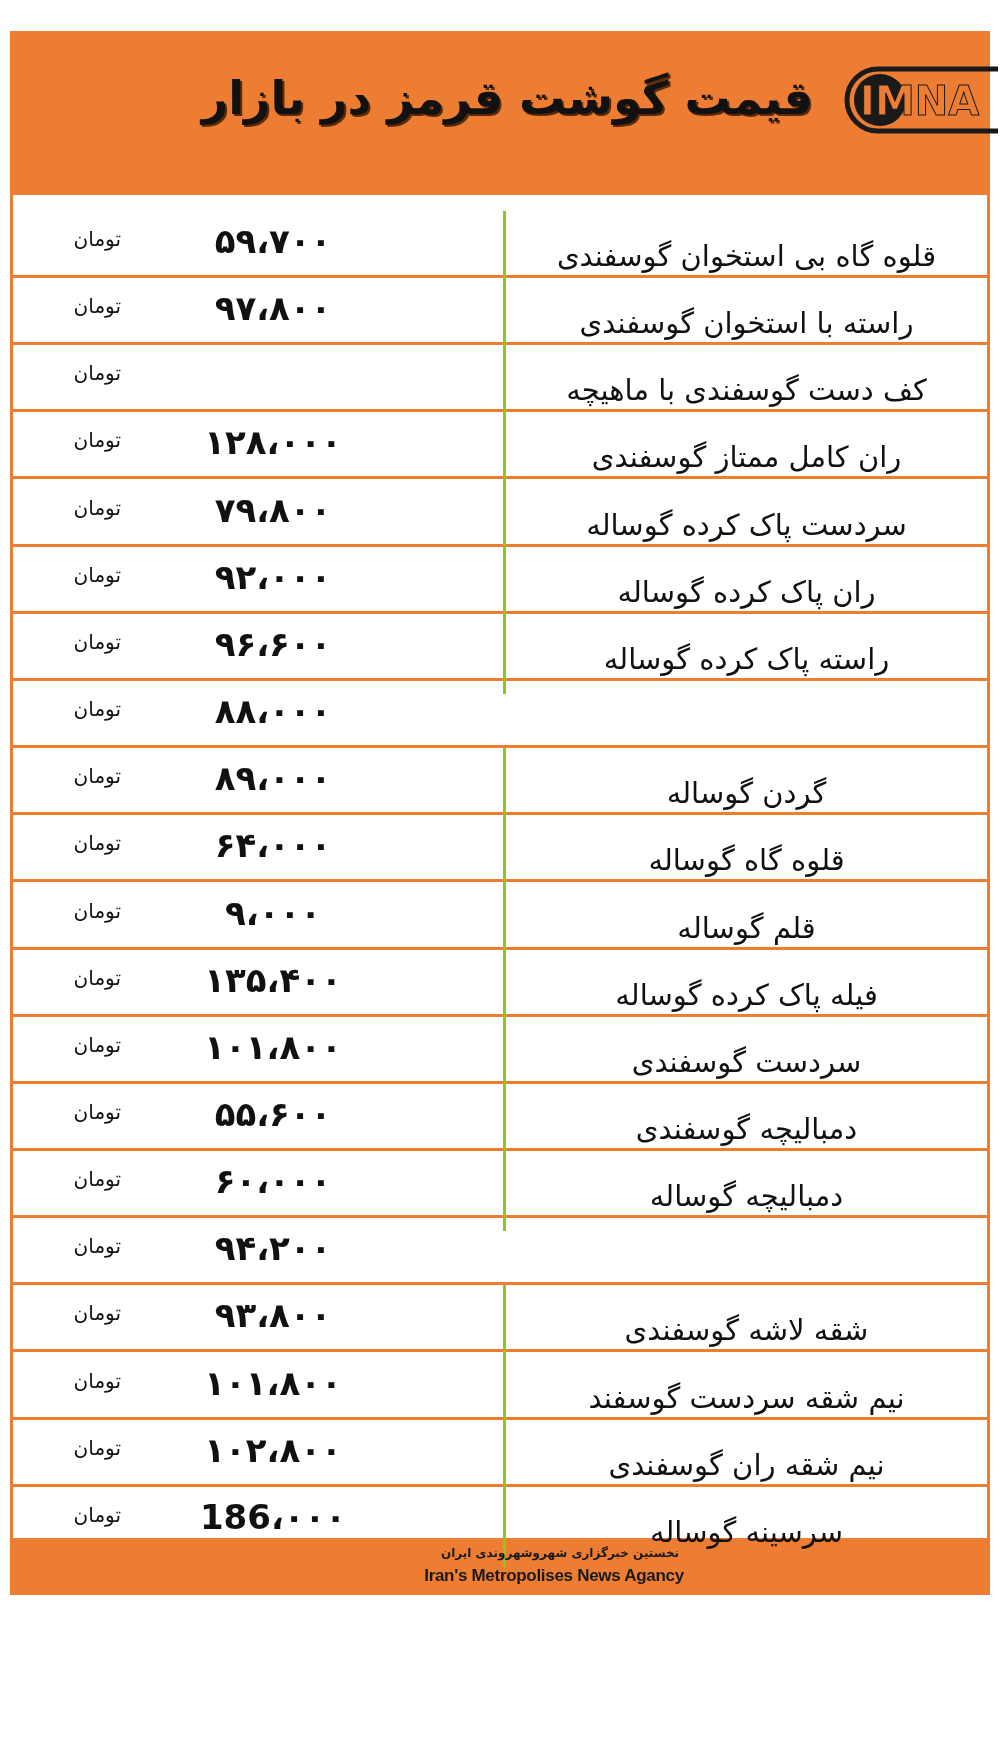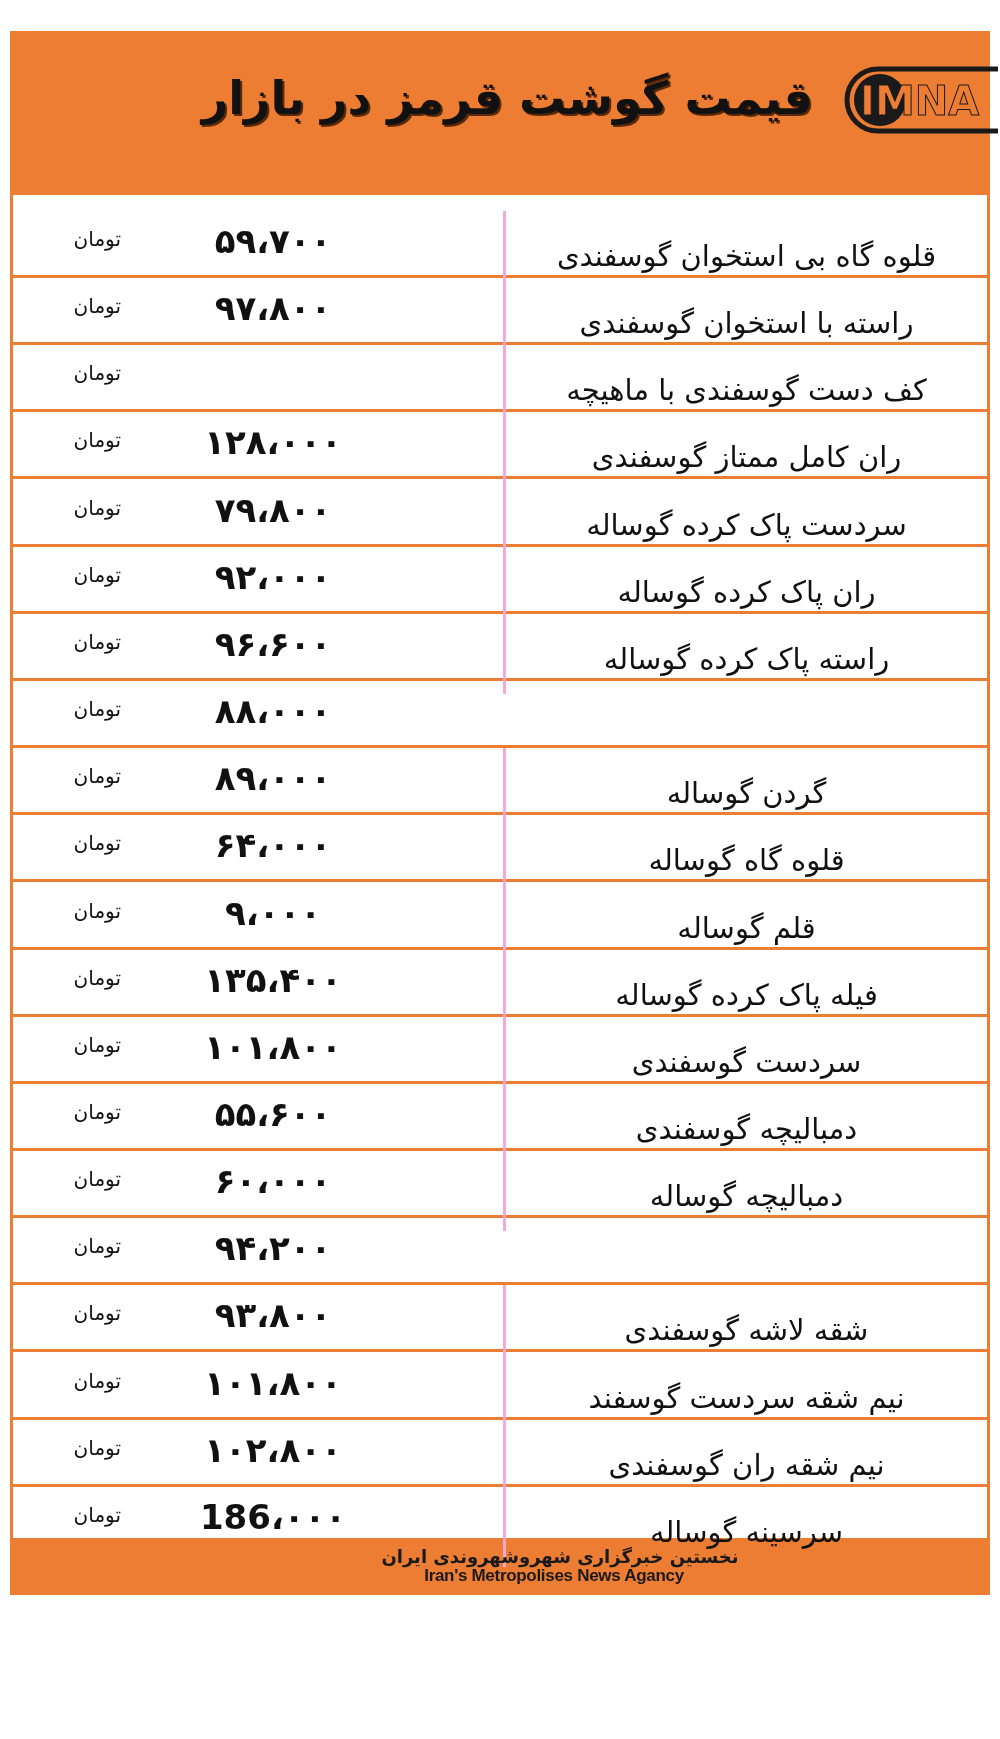--- a/index.html
+++ b/index.html
@@ -26,21 +26,21 @@
     .table {
       position: absolute; left: 3px; top: 164px; width: 974px; height: 1343px;
       background: #ffffff;
     }
     .row {
       position: absolute; left: 0; width: 974px; height: 67px;
       border-bottom: 3px solid #ec7d33; box-sizing: border-box; margin-top: 16px;
     }
     .cell-name {
       position: absolute; left: 490px; top: 0; width: 484px; height: 80px;
-      border-left: 3px solid #f9a8d4; box-sizing: border-box;
+      border-left: 3px solid #84cc16; box-sizing: border-box;
       direction: rtl;
       font-family: "DejaVu Sans", sans-serif; font-size: 29px; color: #111111;
       display: flex; align-items: center; justify-content: center;
       padding-top: 10px; box-sizing: border-box;
       white-space: nowrap;
     }
     .cell-price {
       position: absolute; left: 110px; top: 0; width: 300px; height: 60px;
       direction: rtl;
       font-family: "DejaVu Sans", sans-serif; font-weight: bold; font-size: 34px; color: #111111;
@@ -51,21 +51,21 @@
       direction: rtl;
       font-family: "DejaVu Sans", sans-serif; font-size: 20px; color: #111111;
       display: flex; align-items: center; justify-content: flex-start;
     }
     .footer {
       position: absolute; left: 0; top: 1507px; width: 980px; height: 57px;
       text-align: center; color: #1a1a1a;
     }
     .footer-fa {
       position: absolute; left: 0; right: 0; top: 8px; direction: rtl;
-      font-family: "DejaVu Sans", sans-serif; font-weight: bold; font-size: 18px;
+      font-family: "DejaVu Sans", sans-serif; font-weight: bold; font-size: 12px;
       padding-left: 120px;
     }
     .footer-en {
       position: absolute; left: 0; right: 12px; top: 28px;
       font-family: "Liberation Sans", sans-serif; font-weight: bold; font-size: 17px;
       letter-spacing: -0.3px; padding-left: 120px;
     }
   </style>
 </head>
 <body>

